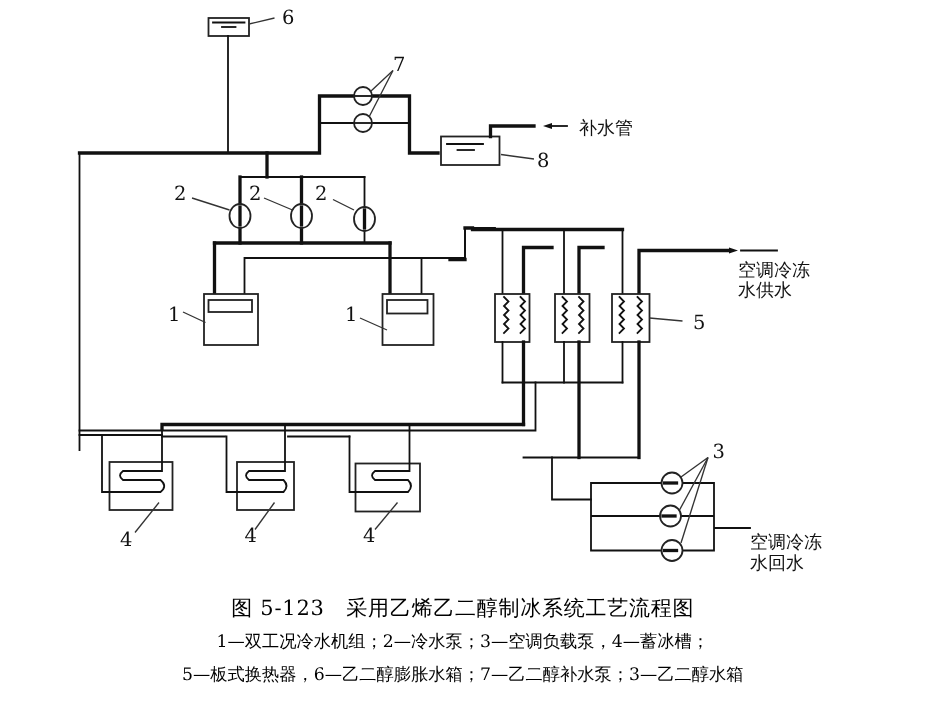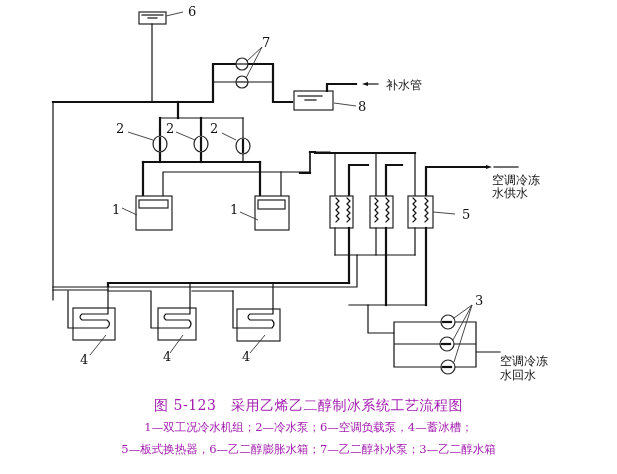--- a/index.html
+++ b/index.html
@@ -6,21 +6,21 @@
     body { width: 617px; height: 474px; position: relative; overflow: hidden; }
     #diagram { position: absolute; left: 0; top: 0; }
     .pipe { stroke: #111; fill: none; stroke-linecap: square; }
     .thick { stroke-width: 2.2; }
     .thin { stroke-width: 1.2; }
     .box { stroke: #222; stroke-width: 1.2; fill: #fff; }
     .leader { stroke: #333; stroke-width: 0.9; fill: none; }
     .lbl { font-family: "DejaVu Serif", serif; font-size: 13px; fill: #111; }
     .cn { font-family: "DejaVu Sans", sans-serif; font-size: 12px; fill: #111; }
     .caption { position: absolute; left: 0; width: 617px; text-align: center;
-      font-family: "DejaVu Serif", serif; color: #a21caf; }
+      font-family: "DejaVu Serif", serif; color: #000000; }
     #cap-title { top: 397px; font-size: 14px; letter-spacing: 0.5px; }
     #cap-l1 { top: 420px; font-size: 11.5px; }
     #cap-l2 { top: 442px; font-size: 11.5px; }
   </style>
 </head>
 <body>
 
 <svg id="diagram" width="617" height="400" viewBox="0 0 617 400" xmlns="http://www.w3.org/2000/svg">
 
   <g>
@@ -184,14 +184,14 @@
   </g>
   <line class="leader" x1="454" y1="318" x2="472" y2="305"></line>
   <line class="leader" x1="453" y1="340" x2="472" y2="305"></line>
   <line class="leader" x1="454" y1="362" x2="472" y2="305"></line>
   <text class="lbl" x="475" y="305">3</text>
   <text class="cn" x="500" y="365">空调冷冻</text>
   <text class="cn" x="500" y="379">水回水</text>
 </svg>
 
 <div class="caption" id="cap-title">图 5-123　采用乙烯乙二醇制冰系统工艺流程图</div>
-<div class="caption" id="cap-l1">1—双工况冷水机组；2—冷水泵；6—空调负载泵，4—蓄冰槽；</div>
+<div class="caption" id="cap-l1">1—双工况冷水机组；2—冷水泵；3—空调负载泵，4—蓄冰槽；</div>
 <div class="caption" id="cap-l2">5—板式换热器，6—乙二醇膨胀水箱；7—乙二醇补水泵；3—乙二醇水箱</div>
 
 </body></html>

